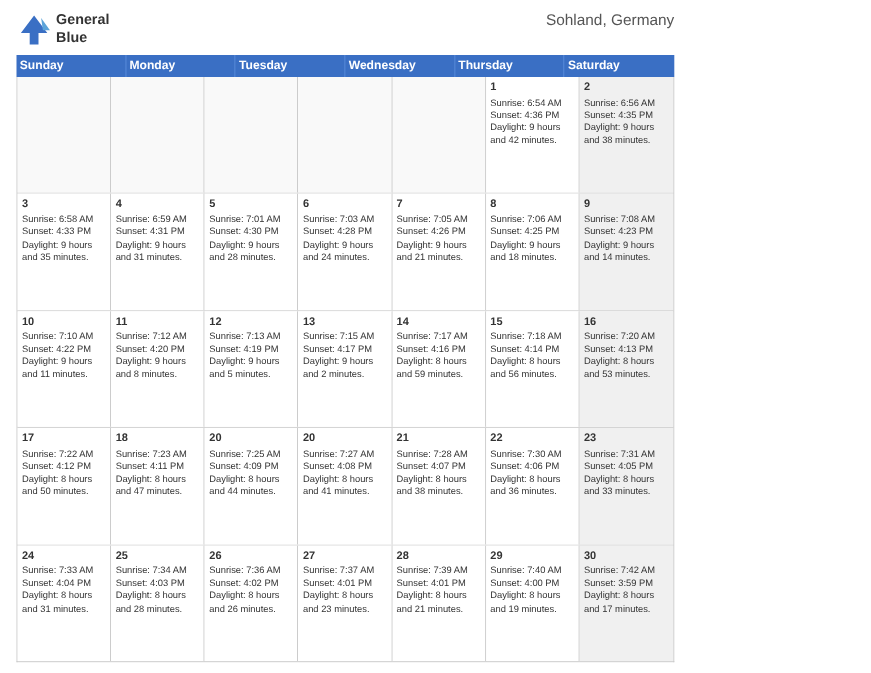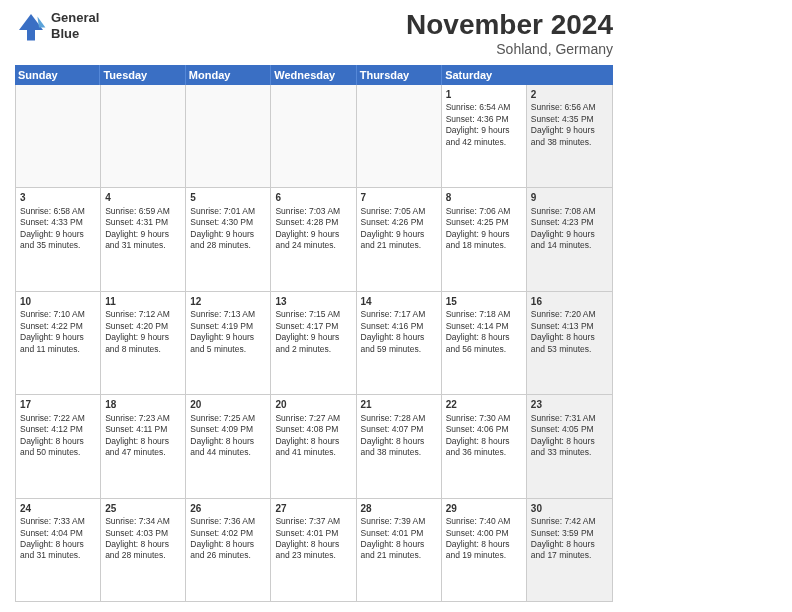--- a/index.html
+++ b/index.html
@@ -51,21 +51,21 @@
       font-size: 14px;
       color: #555;
     }
     .calendar {
       flex: 1;
       display: flex;
       flex-direction: column;
     }
     .cal-header {
       display: grid;
-      grid-template-columns: repeat(7, 1fr);
+      grid-template-columns: repeat(6, 1fr);
       background: #3a6fc4;
     }
     .cal-header-cell {
       color: #fff;
       font-size: 11px;
       font-weight: bold;
       padding: 4px 3px;
       text-align: left;
       border-right: 1px solid #5588d8;
     }
@@ -117,30 +117,29 @@
       <svg class="logo-icon" viewBox="0 0 40 40">
         <polygon points="20,5 35,25 25,25 25,38 15,38 15,25 5,25" fill="#3a6fc4"></polygon>
         <polygon points="28,8 38,22 30,22" fill="#5ba3d9"></polygon>
       </svg>
       <div class="logo-text">
         <div>General</div>
         <div>Blue</div>
       </div>
     </div>
     <div class="title-block">
-      <div class="month-title">November 2024</div>
       <div class="subtitle">Sohland, Germany</div>
     </div>
   </div>
 
   <div class="calendar">
     <div class="cal-header" id="cal-header">
         <div class="cal-header-cell">Sunday</div>
+        <div class="cal-header-cell">Monday</div>
         <div class="cal-header-cell">Tuesday</div>
-        <div class="cal-header-cell">Monday</div>
         <div class="cal-header-cell">Wednesday</div>
         <div class="cal-header-cell">Thursday</div>
         <div class="cal-header-cell">Saturday</div>
       </div>
     <div class="cal-body-outer">
       <div class="cal-body" id="cal-body">
           <div class="cal-row">
             <div class="cal-cell empty"></div>
             <div class="cal-cell empty"></div>
             <div class="cal-cell empty"></div>

